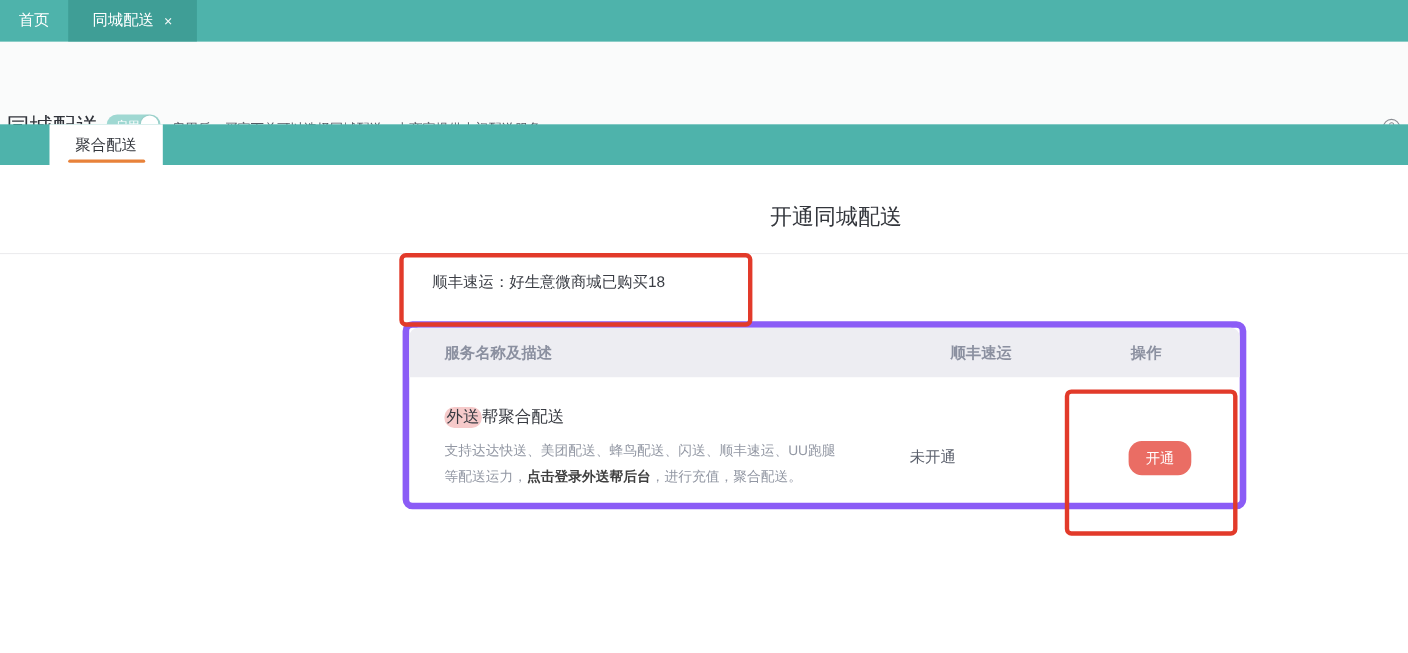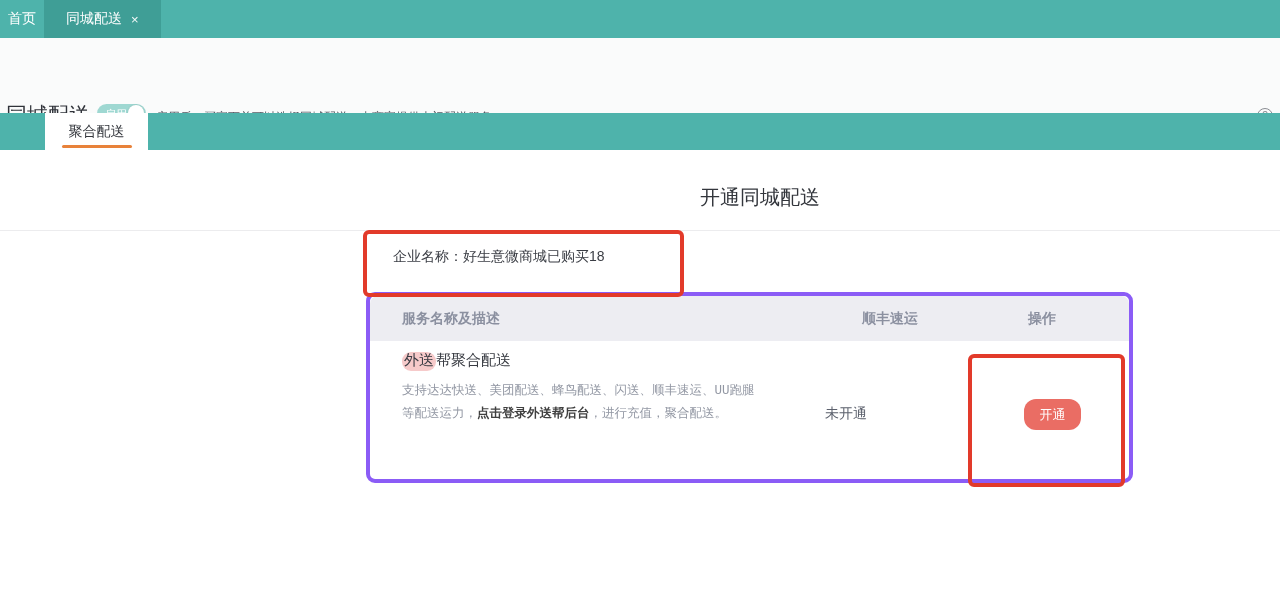--- a/index.html
+++ b/index.html
@@ -3,21 +3,21 @@
 <meta charset="utf-8">
 <style>
   html,body{margin:0;padding:0;}
   body{
     width:1280px;height:594px;position:relative;overflow:hidden;
     background:#ffffff;
     font-family:"Liberation Sans","DejaVu Sans",sans-serif;
   }
   
   .topbar{position:absolute;top:0;left:0;width:1280px;height:38px;background:#4eb3ab;display:flex;align-items:stretch;}
-  .top-tab{display:flex;align-items:center;color:#fff;font-size:14px;padding:0 8px;cursor:pointer;}
+  .top-tab{display:flex;align-items:center;color:#fff;font-size:14px;padding:0 17px;cursor:pointer;}
   .top-tab.active{background:#3f9e96;padding:0 22px;}
   .top-tab .close{margin-left:9px;font-size:13px;opacity:.95;}
   
   .header-band{position:absolute;top:38px;left:0;width:1280px;height:75px;background:#fafbfb;}
   .hdr-title{position:absolute;left:6px;top:63px;font-size:21px;color:#30333a;}
   .toggle{position:absolute;left:97px;top:66px;width:49px;height:19px;background:#9fd8d2;border-radius:10px;cursor:pointer;}
   .toggle-label{position:absolute;left:8px;top:3px;font-size:11px;color:#fff;}
   .toggle-knob{position:absolute;right:2px;top:1px;width:16px;height:16px;background:#fff;border-radius:50%;box-shadow:0 0 2px rgba(0,0,0,.15);}
   .hdr-desc{position:absolute;left:156px;top:71px;font-size:12px;color:#555a63;}
   .help-icon{position:absolute;right:7px;top:70px;width:14px;height:14px;border:1px solid #8a8d93;border-radius:50%;
@@ -26,28 +26,28 @@
   .subtabs{position:absolute;top:113px;left:0;width:1280px;height:37px;background:#4eb3ab;display:flex;padding-left:45px;}
   .subtab{display:flex;align-items:center;justify-content:center;font-size:14px;color:#fff;cursor:pointer;position:relative;}
   .subtab.active{width:103px;background:#ffffff;color:#33363c;}
   .subtab.inactive{width:137px;}
   .subtab.active .underline{position:absolute;left:17px;bottom:2px;width:70px;height:3px;background:#e8823a;border-radius:2px;}
   
   .main-heading{position:absolute;top:184px;left:376px;width:768px;text-align:center;font-size:20px;color:#33363c;}
   .divider{position:absolute;top:230px;left:0;width:1280px;height:1px;background:#ececee;}
   .company-line{position:absolute;top:248px;left:393px;font-size:14px;color:#3a3d44;}
   
-  .card{position:absolute;top:292px;left:366px;width:767px;height:191px;box-sizing:border-box;
-    border:4px solid #8b5cf6;border-radius:9px;background:#fff;}
+  .card{position:absolute;top:292px;left:366px;width:767px;height:171px;box-sizing:border-box;
+    border:6px solid #8b5cf6;border-radius:9px;background:#fff;}
   .thead{height:45px;background:#ededf2;border-radius:8px 8px 0 0;display:flex;align-items:center;
     font-size:14px;font-weight:bold;color:#8b90a0;}
   .th1{flex:0 0 455px;padding-left:32px;box-sizing:border-box;}
   .th2{flex:0 0 130px;text-align:center;}
   .th3{flex:1;text-align:center;}
-  .cell-service{position:absolute;left:32px;top:55px;font-family:Liberation Mono, monospace;}
+  .cell-service{position:absolute;left:32px;top:72px;}
   .service-name{font-size:15px;color:#383b42;margin-bottom:10px;}
   .hl-pink{background:#f6caca;border-radius:9px;padding:1px 2px;}
   .service-desc{width:358px;font-size:12.5px;line-height:1.85;color:#9297a3;}
   .desc-link{color:#404040;font-weight:bold;cursor:pointer;}
   .cell-status{position:absolute;left:455px;top:109px;width:130px;font-size:14px;color:#5c616d;}
   .cell-action{position:absolute;left:654px;top:103px;}
   .open-btn{width:57px;height:31px;background:#ea6d64;border:none;border-radius:12px;color:#fff;font-size:13px;cursor:pointer;
     font-family:"Liberation Sans","DejaVu Sans",sans-serif;}
   
   .annot{position:absolute;border:4px solid #e23a2a;border-radius:6px;box-sizing:border-box;z-index:10;pointer-events:none;}
@@ -80,21 +80,21 @@
 <div class="subtabs">
   <div class="subtab active">
     <span>聚合配送</span>
     <span class="underline"></span>
   </div>
 </div>
 
 <div class="main-heading">开通同城配送</div>
 <div class="divider"></div>
 
-<div class="company-line"><span>企业名称：</span><span>好生意微商城已购买18</span></div>
+<div class="company-line"><span>顺丰速运：</span><span>好生意微商城已购买18</span></div>
 
 <div class="card">
   <div class="thead">
     <div class="th1">服务名称及描述</div>
     <div class="th2">顺丰速运</div>
     <div class="th3">操作</div>
   </div>
   <div>
     <div class="cell-service">
       <div class="service-name"><span class="hl-pink">外送</span><span>帮聚合配送</span></div>

